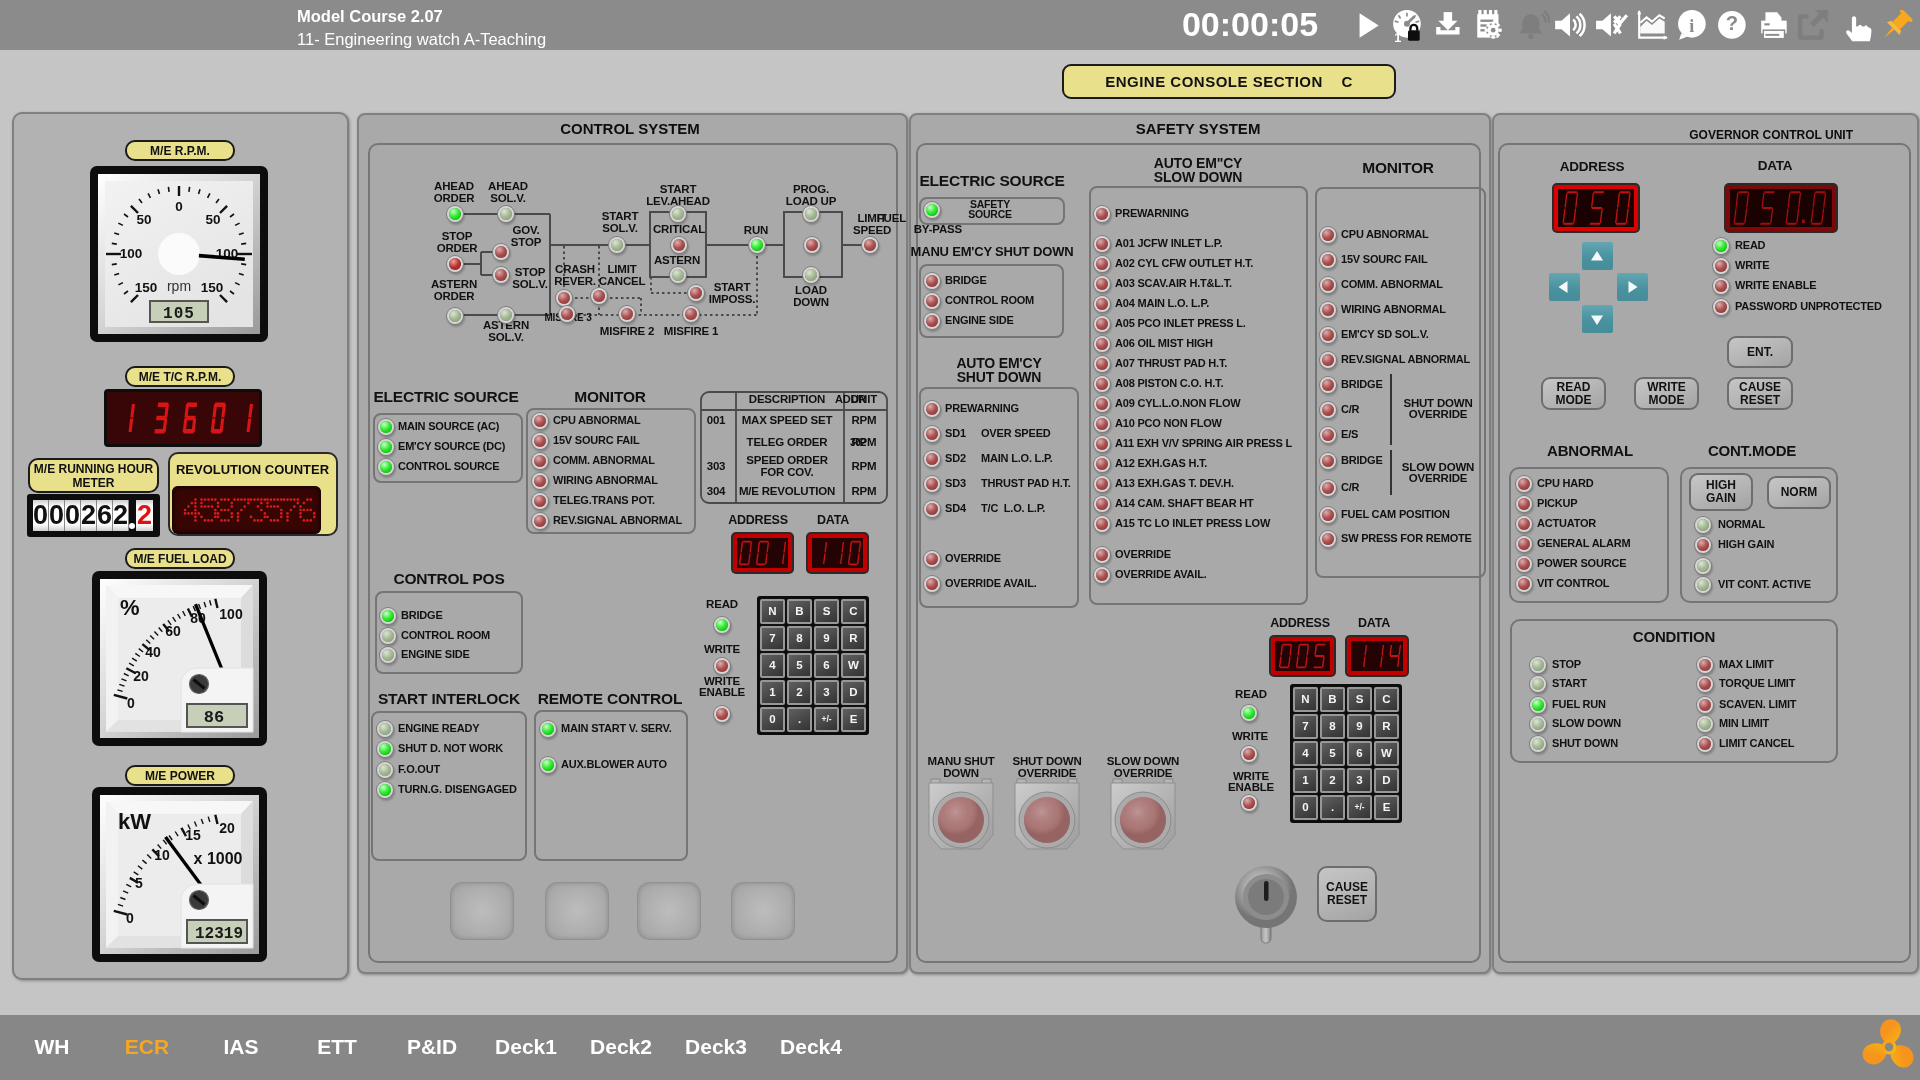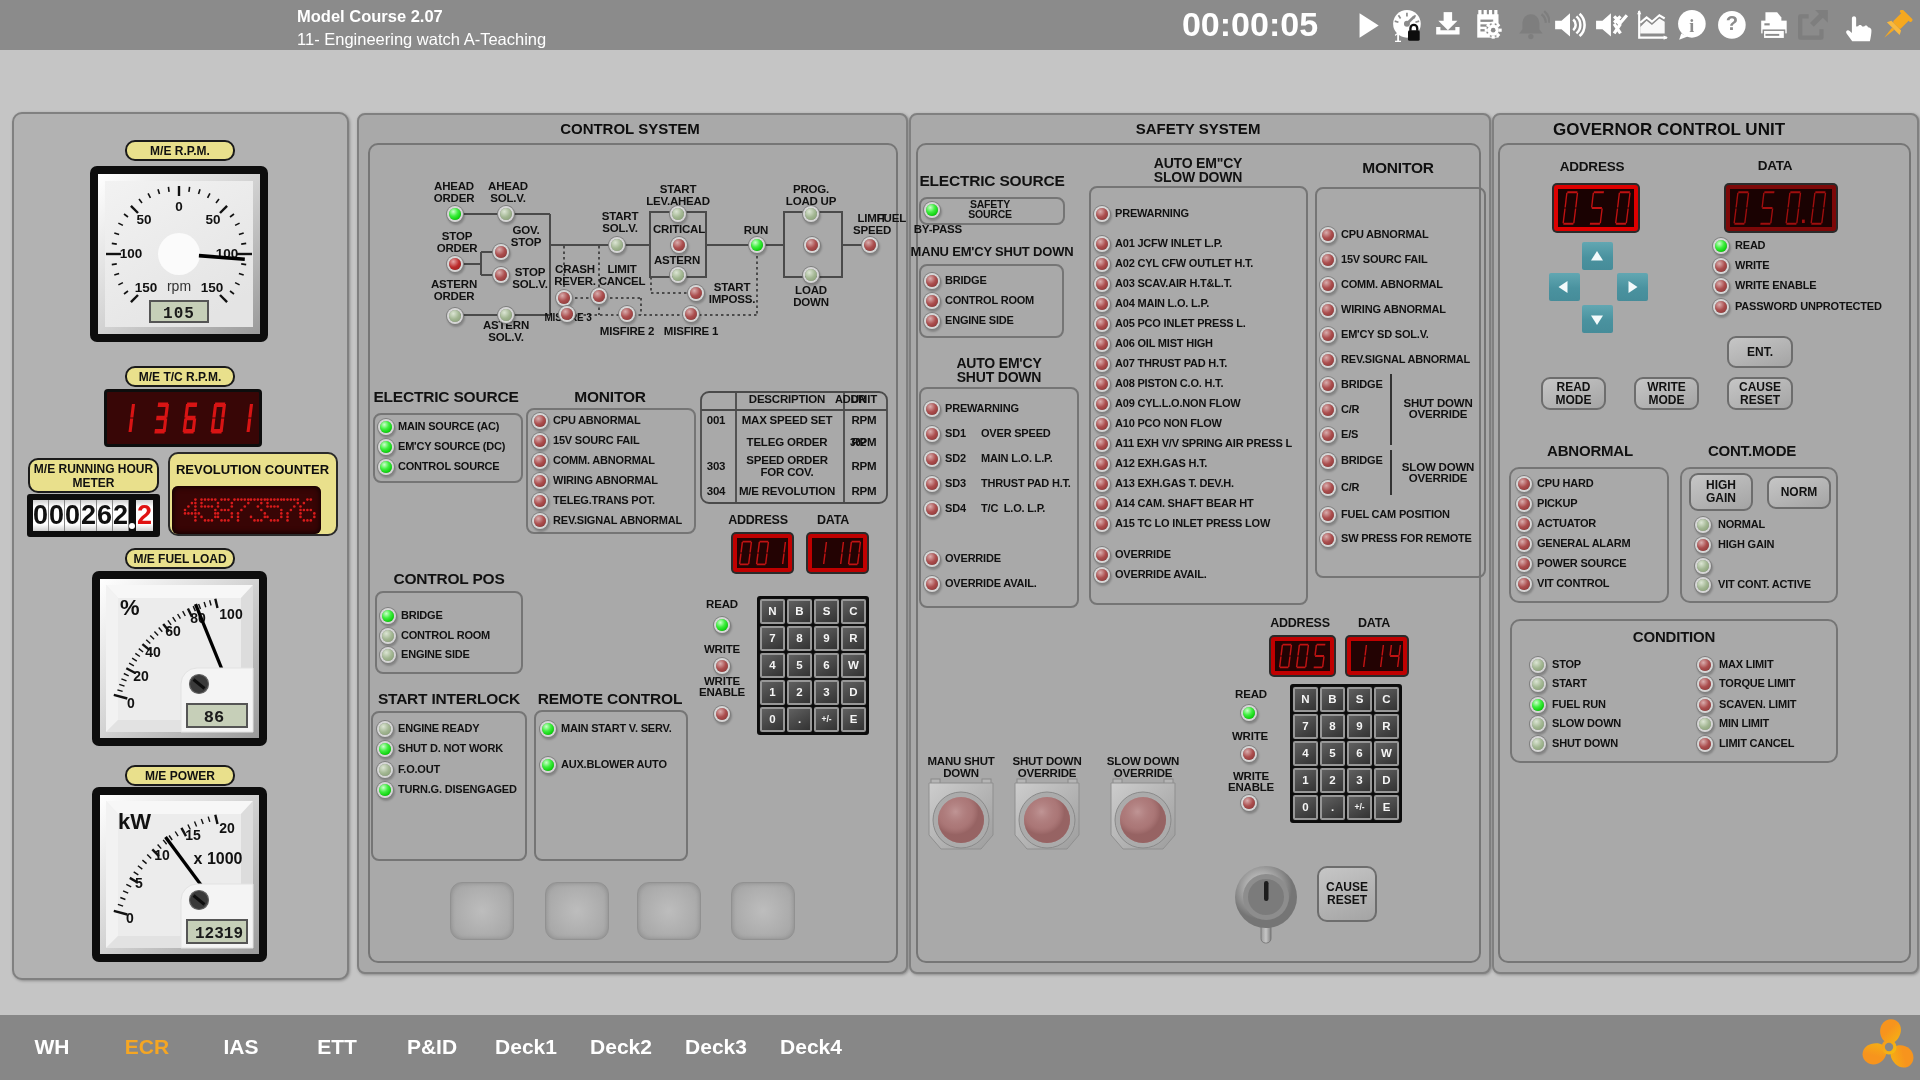--- a/index.html
+++ b/index.html
@@ -120,27 +120,28 @@
       <path d="M11.5 29.5 L6.2 22.2 c-1.5-2.1 1-4.1 2.9-2.4 l2.1 1.9 V8 c0-2.7 4-2.7 4 0 v7.6 l1.9-0.2 c0.5-1.9 3.4-1.8 3.8 0.1 l1.8 0.1 c0.8-1.7 3.3-1.4 3.6 0.6 l1.1 0.2 c1.6 0.4 2.2 1.5 2.2 3.1 0 2.2-0.7 7-1.5 10 Z" fill="#ffffff"></path>
     </svg>
 <svg class="ab" width="34" height="34" viewBox="0 0 32 32" style="left:1880px;top:10px">
       <g transform="rotate(45 16 14)">
         <rect x="11" y="2" width="10" height="13" rx="1.5" fill="#f6a81f"></rect>
 <rect x="8.5" y="0" width="15" height="3.5" rx="1.5" fill="#f6a81f"></rect>
 <path d="M9.5 15 h13 l2 4 h-17 Z" fill="#f9b93f"></path>
 <polygon points="14.5,19 17.5,19 16,31" fill="#f6a81f"></polygon>
       </g>
     </svg>
+<div class="ab" style="left:1062px;top:64px;width:330px;height:31px;background:#e9e08c;border:2px solid #1b1b1b;border-radius:9px;text-align:center;line-height:31px;font-size:15px;font-weight:bold;color:#111;letter-spacing:0.5px">ENGINE CONSOLE SECTION&nbsp;&nbsp;&nbsp; C</div>
 <div class="ab" style="left:12px;top:112px;width:333px;height:864px;background:#b2b2b2;border:2px solid #808080;border-radius:10px;box-shadow:1px 1px 3px rgba(0,0,0,.3)"></div>
 <div class="ab" style="left:357px;top:113px;width:547px;height:857px;background:#a9a9a9;border:2px solid #808080;border-radius:8px;box-shadow:1px 1px 3px rgba(0,0,0,.3)"></div>
 <div class="ab" style="left:909px;top:113px;width:578px;height:857px;background:#a9a9a9;border:2px solid #808080;border-radius:8px;box-shadow:1px 1px 3px rgba(0,0,0,.3)"></div>
 <div class="ab" style="left:1492px;top:113px;width:423px;height:857px;background:#a9a9a9;border:2px solid #808080;border-radius:8px;box-shadow:1px 1px 3px rgba(0,0,0,.3)"></div>
 <div class="ttl" style="left:480px;top:120px;width:300px;text-align:center;font-size:15px">CONTROL SYSTEM</div>
 <div class="ttl" style="left:1048px;top:120px;width:300px;text-align:center;font-size:15px">SAFETY SYSTEM</div>
-<div class="ttl" style="left:1553px;top:120px;width:300px;text-align:left;font-size:17px">GOVERNOR CONTROL UNIT</div>
+<div class="ttl" style="left:1553px;top:128px;width:300px;text-align:right;font-size:12px">GOVERNOR CONTROL UNIT</div>
 <div class="ab" style="left:368px;top:143px;width:526px;height:816px;border:2px solid #767676;border-radius:10px"></div>
 <div class="ab" style="left:916px;top:143px;width:561px;height:816px;border:2px solid #767676;border-radius:10px"></div>
 <div class="ab" style="left:1498px;top:143px;width:409px;height:816px;border:2px solid #767676;border-radius:10px"></div>
 <div class="ab pill" style="left:125px;top:140px;width:106px;height:14px;padding-top:3px;font-size:12px;line-height:13px">M/E R.P.M.</div>
 <svg class="ab" width="178" height="176" style="left:90px;top:166px">
       <defs>
         <linearGradient id="bz1" x1="0" y1="0" x2="1" y2="1">
           <stop offset="0" stop-color="#ffffff"></stop>
           <stop offset="0.5" stop-color="#d2d2d2"></stop>
           <stop offset="1" stop-color="#9a9a9a"></stop>

